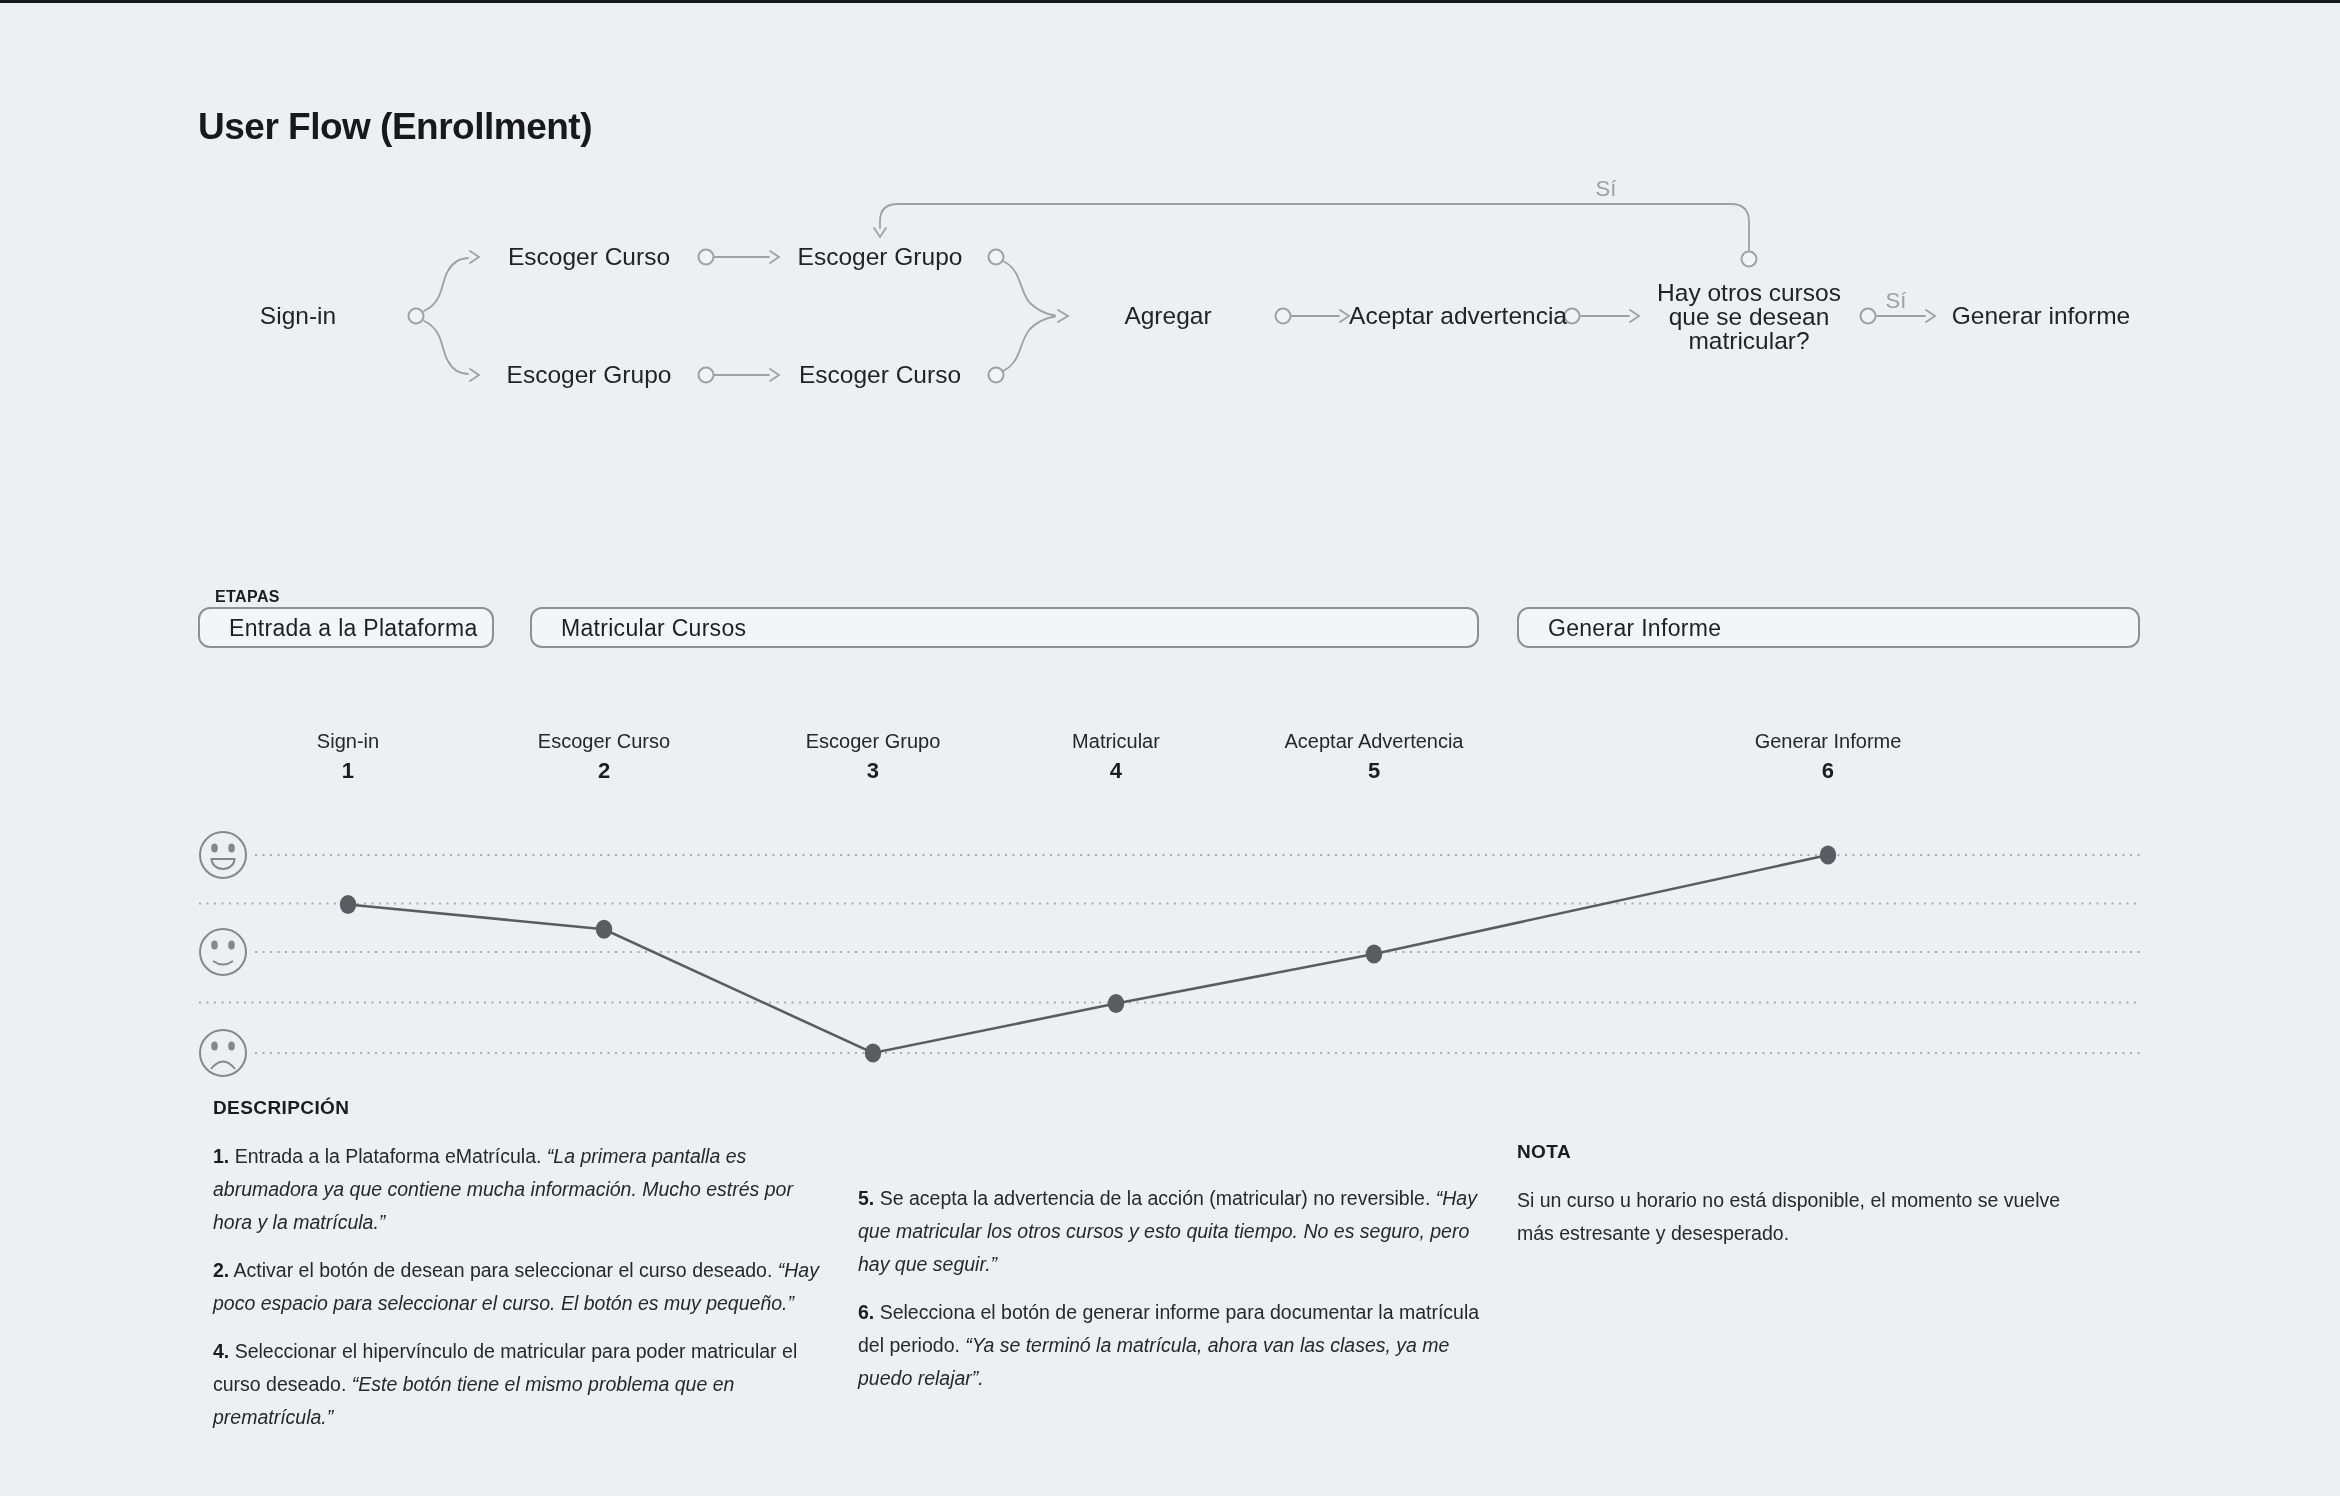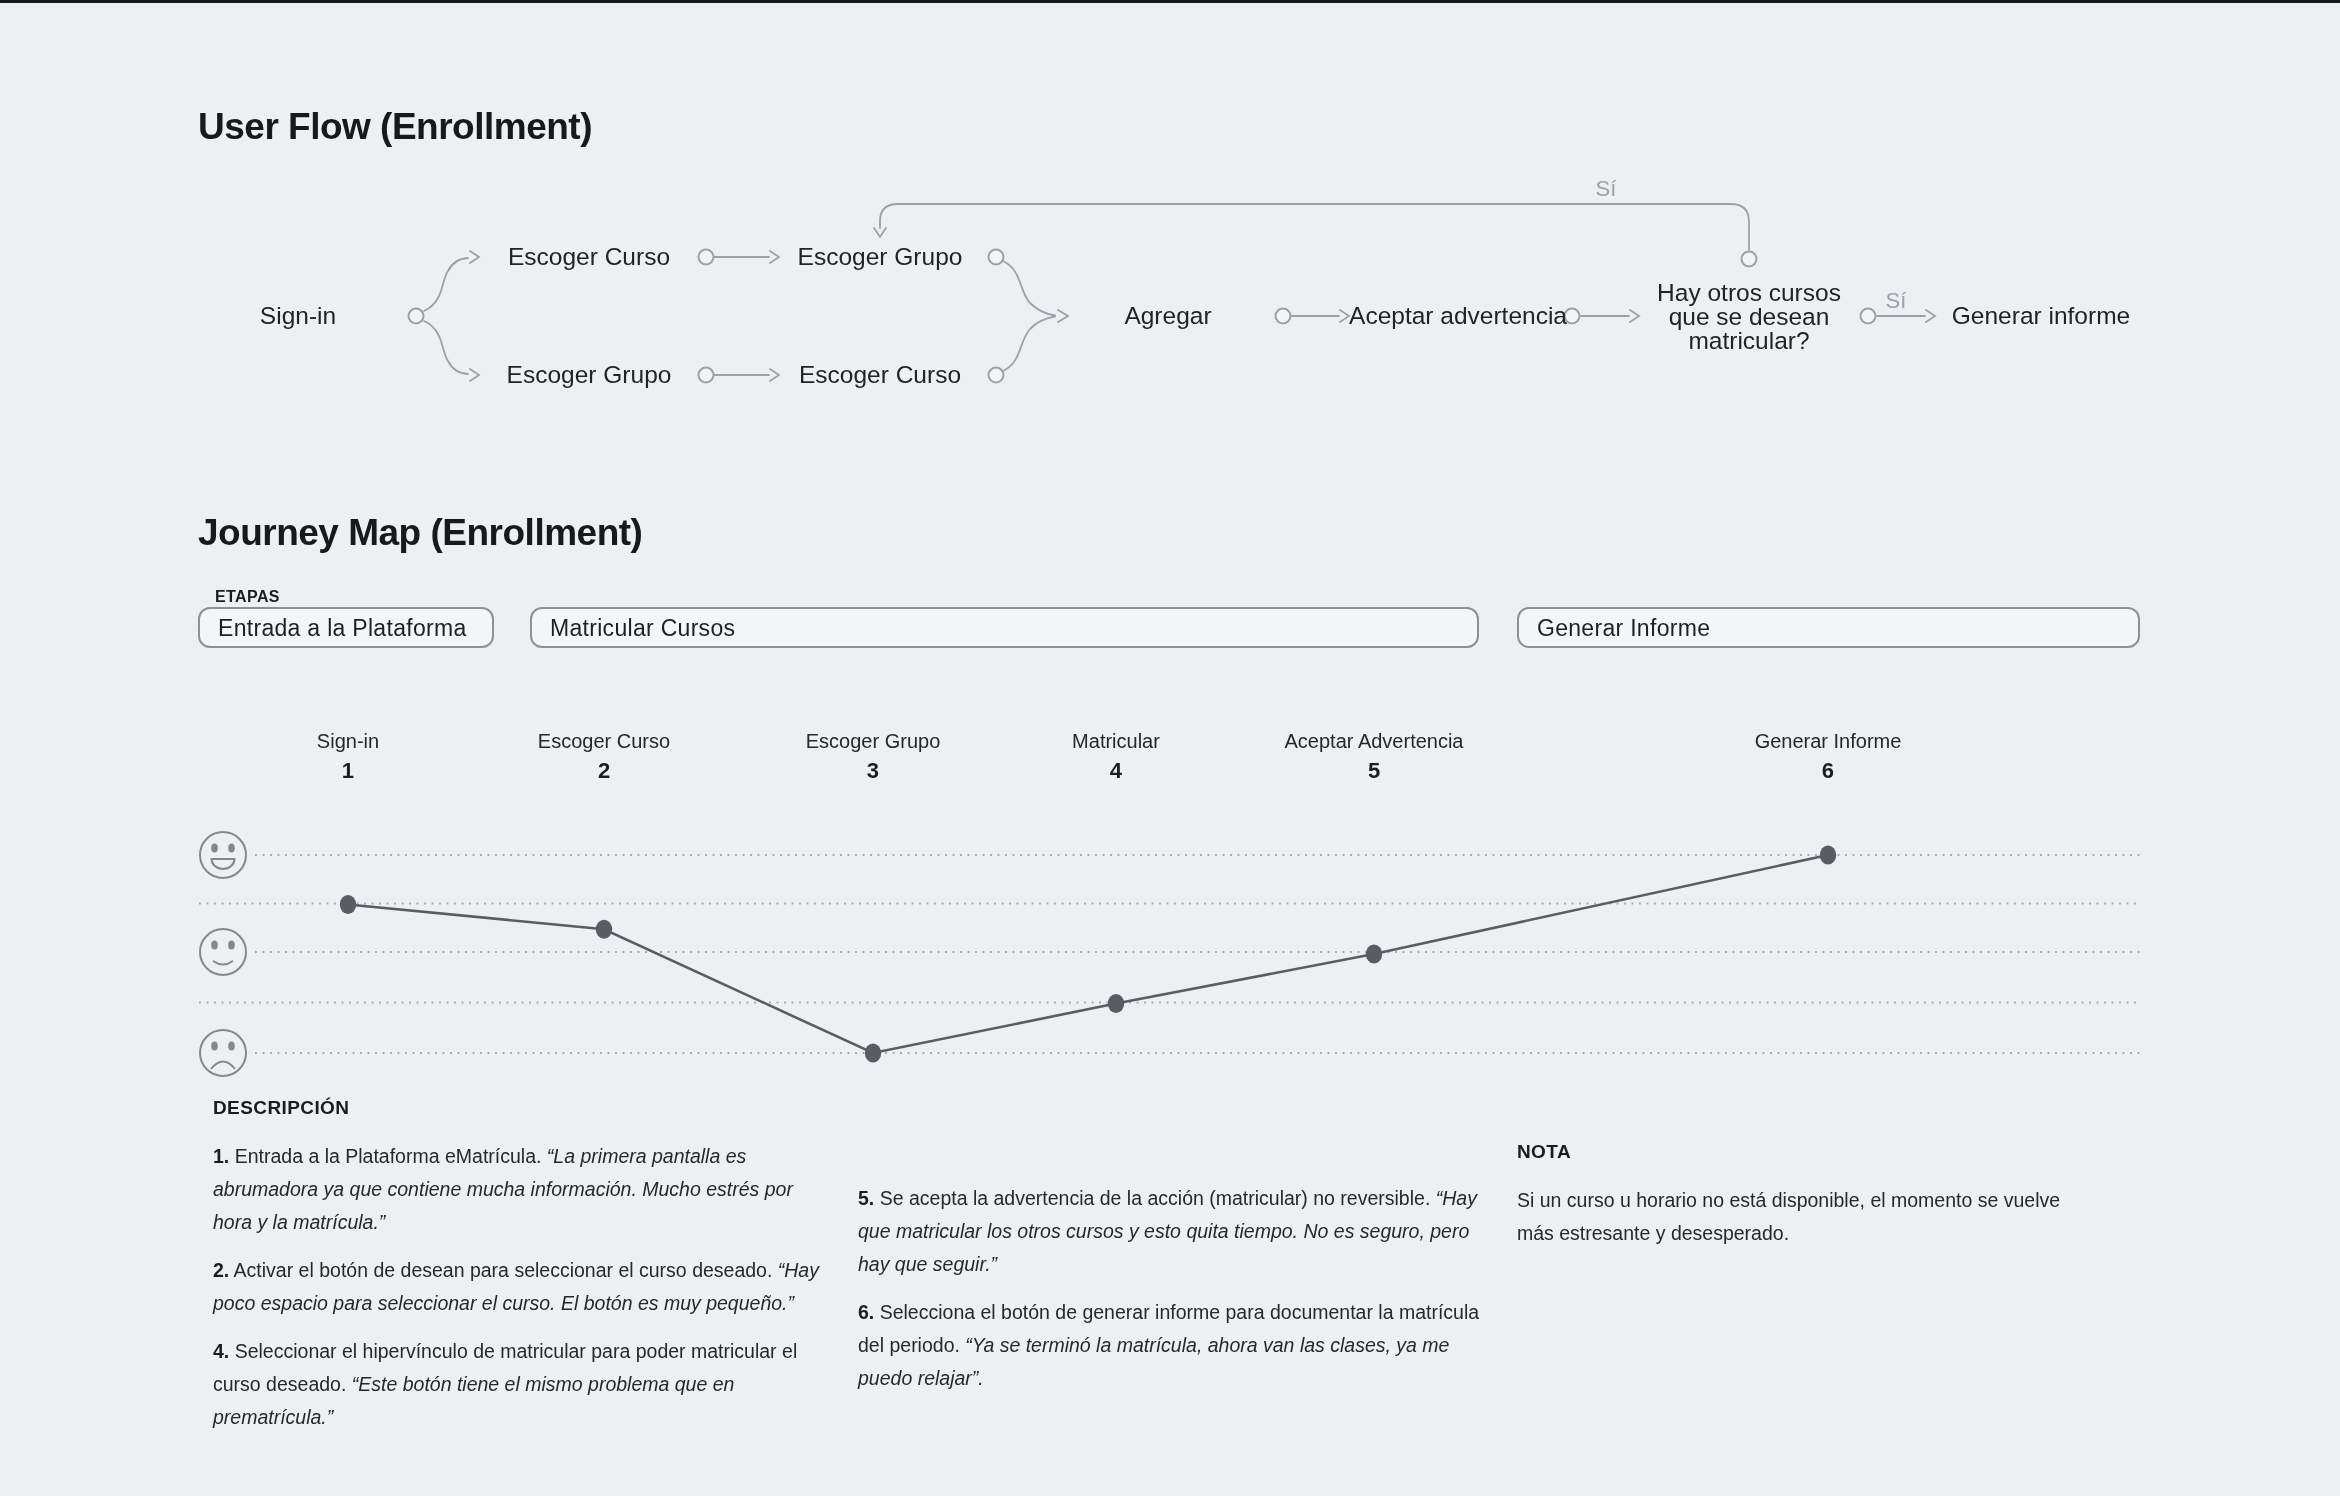--- a/index.html
+++ b/index.html
@@ -18,21 +18,21 @@
   .flow-label{font-size:24.5px;fill:#212427;}
   .flow-label-gray{font-size:22px;fill:#9da1a5;}
   .etapas{
     position:absolute;left:215px;top:588px;font-size:16px;font-weight:bold;
     letter-spacing:0.4px;color:#1a1c1f;
   }
   .stage-box{
     position:absolute;top:607px;height:41px;box-sizing:border-box;
     border:2px solid #8d9194;border-radius:12px;background:#f3f6f8;
     font-size:23px;letter-spacing:0.3px;color:#1d1f22;
-    line-height:38px;padding-left:18px;white-space:nowrap;
+    line-height:38px;padding-left:29px;white-space:nowrap;
   }
   .step{position:absolute;top:731px;transform:translateX(-50%);text-align:center;white-space:nowrap;}
   .step-label{font-size:20px;color:#25282b;line-height:21px;}
   .step-num{font-size:22px;font-weight:bold;color:#1b1d20;margin-top:6px;}
   .col{position:absolute;}
   .sec-heading{
     font-size:19px;font-weight:bold;letter-spacing:0.4px;color:#1a1c1f;margin:0 0 21px 0;
   }
   .col p{margin:0 0 15px 0;font-size:19.5px;line-height:33px;color:#26282b;}
   .col p b{font-weight:bold;color:#1b1d20;}
@@ -136,21 +136,20 @@
         <ellipse cx="604" cy="929.25" rx="8.2" ry="9.6" fill="#595d61"></ellipse>
         <ellipse cx="873" cy="1053" rx="8.2" ry="9.6" fill="#595d61"></ellipse>
         <ellipse cx="1116" cy="1003.5" rx="8.2" ry="9.6" fill="#595d61"></ellipse>
         <ellipse cx="1374" cy="954" rx="8.2" ry="9.6" fill="#595d61"></ellipse>
         <ellipse cx="1828" cy="855" rx="8.2" ry="9.6" fill="#595d61"></ellipse>
       </g>
   </svg>
 
   <div class="h-title" style="left:198px;top:106px">User Flow (Enrollment)</div>
 
-  <div class="h-title" style="left:198px;top:512px">Journey Map (Enrollment)</div>
 
   <div class="etapas">ETAPAS</div>
 
   <div class="stage-box" style="left:198px;width:296px">Entrada a la Plataforma</div>
   <div class="stage-box" style="left:530px;width:949px">Matricular Cursos</div>
   <div class="stage-box" style="left:1517px;width:623px">Generar Informe</div>
 
   <div class="step" style="left:348px">
     <div class="step-label">Sign-in</div>
     <div class="step-num">1</div>

